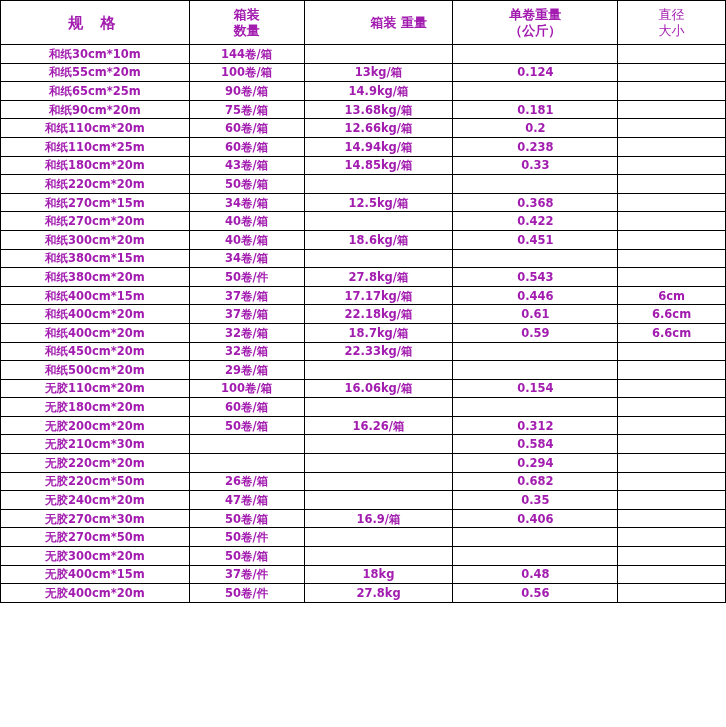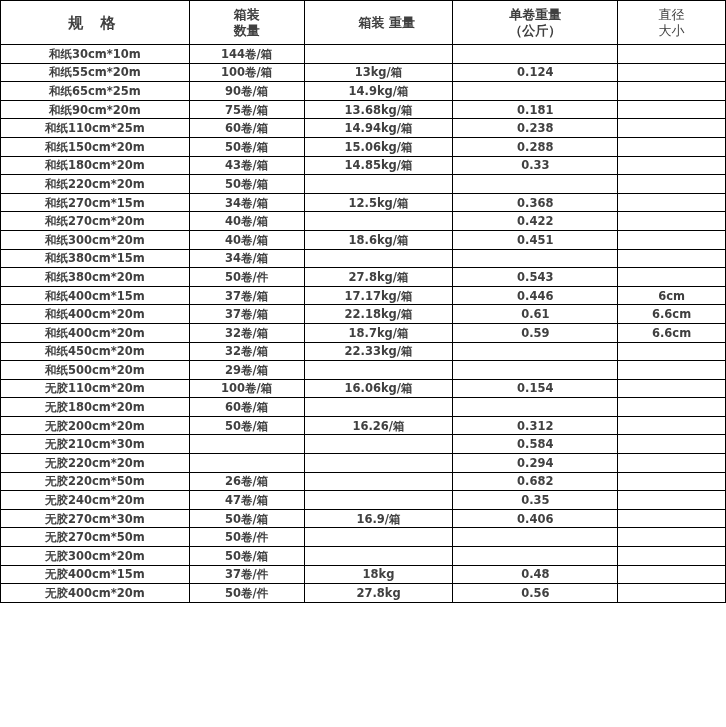--- a/index.html
+++ b/index.html
@@ -2,42 +2,42 @@
 <html><head>
   <meta charset="utf-8">
   <style>
     html, body { margin: 0; padding: 0; background: #ffffff; }
     body { width: 726px; height: 727px; overflow: hidden; position: relative; }
     .sheet {
       position: absolute; left: 0; top: 0;
       border-collapse: collapse;
       table-layout: fixed;
       font-family: "DejaVu Sans", sans-serif;
-      color: #404040;
+      color: #a21caf;
     }
     .sheet td, .sheet th {
       border: 1.5px solid #000;
       padding: 0;
       text-align: center;
       vertical-align: middle;
       white-space: nowrap;
       overflow: hidden;
       font-size: 11.5px;
       font-weight: bold;
       line-height: 16px;
       height: 17.6px;
     }
     .sheet th {
       height: 43px;
       font-size: 13px;
       line-height: 16px;
       font-weight: bold;
     }
     .sheet th.spec { font-size: 15px; letter-spacing: 6px; }
-    .sheet th.weight-col { text-align: left; padding-left: 4px; }
+    .sheet th.weight-col { text-align: left; padding-left: 16px; }
     .sheet th.weight-col span { display: inline-block; text-align: center; }
     .sheet th.diam-col { font-weight: normal; }
     .hdr-line { display: block; }
   </style>
 </head>
 <body>
 
 <table class="sheet">
   <colgroup>
     <col style="width:189px">
@@ -92,31 +92,31 @@
         <td></td>
       </tr>
       <tr>
         <td>和纸90cm*20m</td>
         <td>75卷/箱</td>
         <td>13.68kg/箱</td>
         <td>0.181</td>
         <td></td>
       </tr>
       <tr>
+        <td>和纸110cm*20m</td>
+        <td>60卷/箱</td>
+        <td>12.66kg/箱</td>
+        <td>0.2</td>
+        <td></td>
+      </tr>
+      <tr>
         <td>和纸110cm*25m</td>
         <td>60卷/箱</td>
         <td>14.94kg/箱</td>
         <td>0.238</td>
-        <td></td>
-      </tr>
-      <tr>
-        <td>和纸150cm*20m</td>
-        <td>50卷/箱</td>
-        <td>15.06kg/箱</td>
-        <td>0.288</td>
         <td></td>
       </tr>
       <tr>
         <td>和纸180cm*20m</td>
         <td>43卷/箱</td>
         <td>14.85kg/箱</td>
         <td>0.33</td>
         <td></td>
       </tr>
       <tr>

